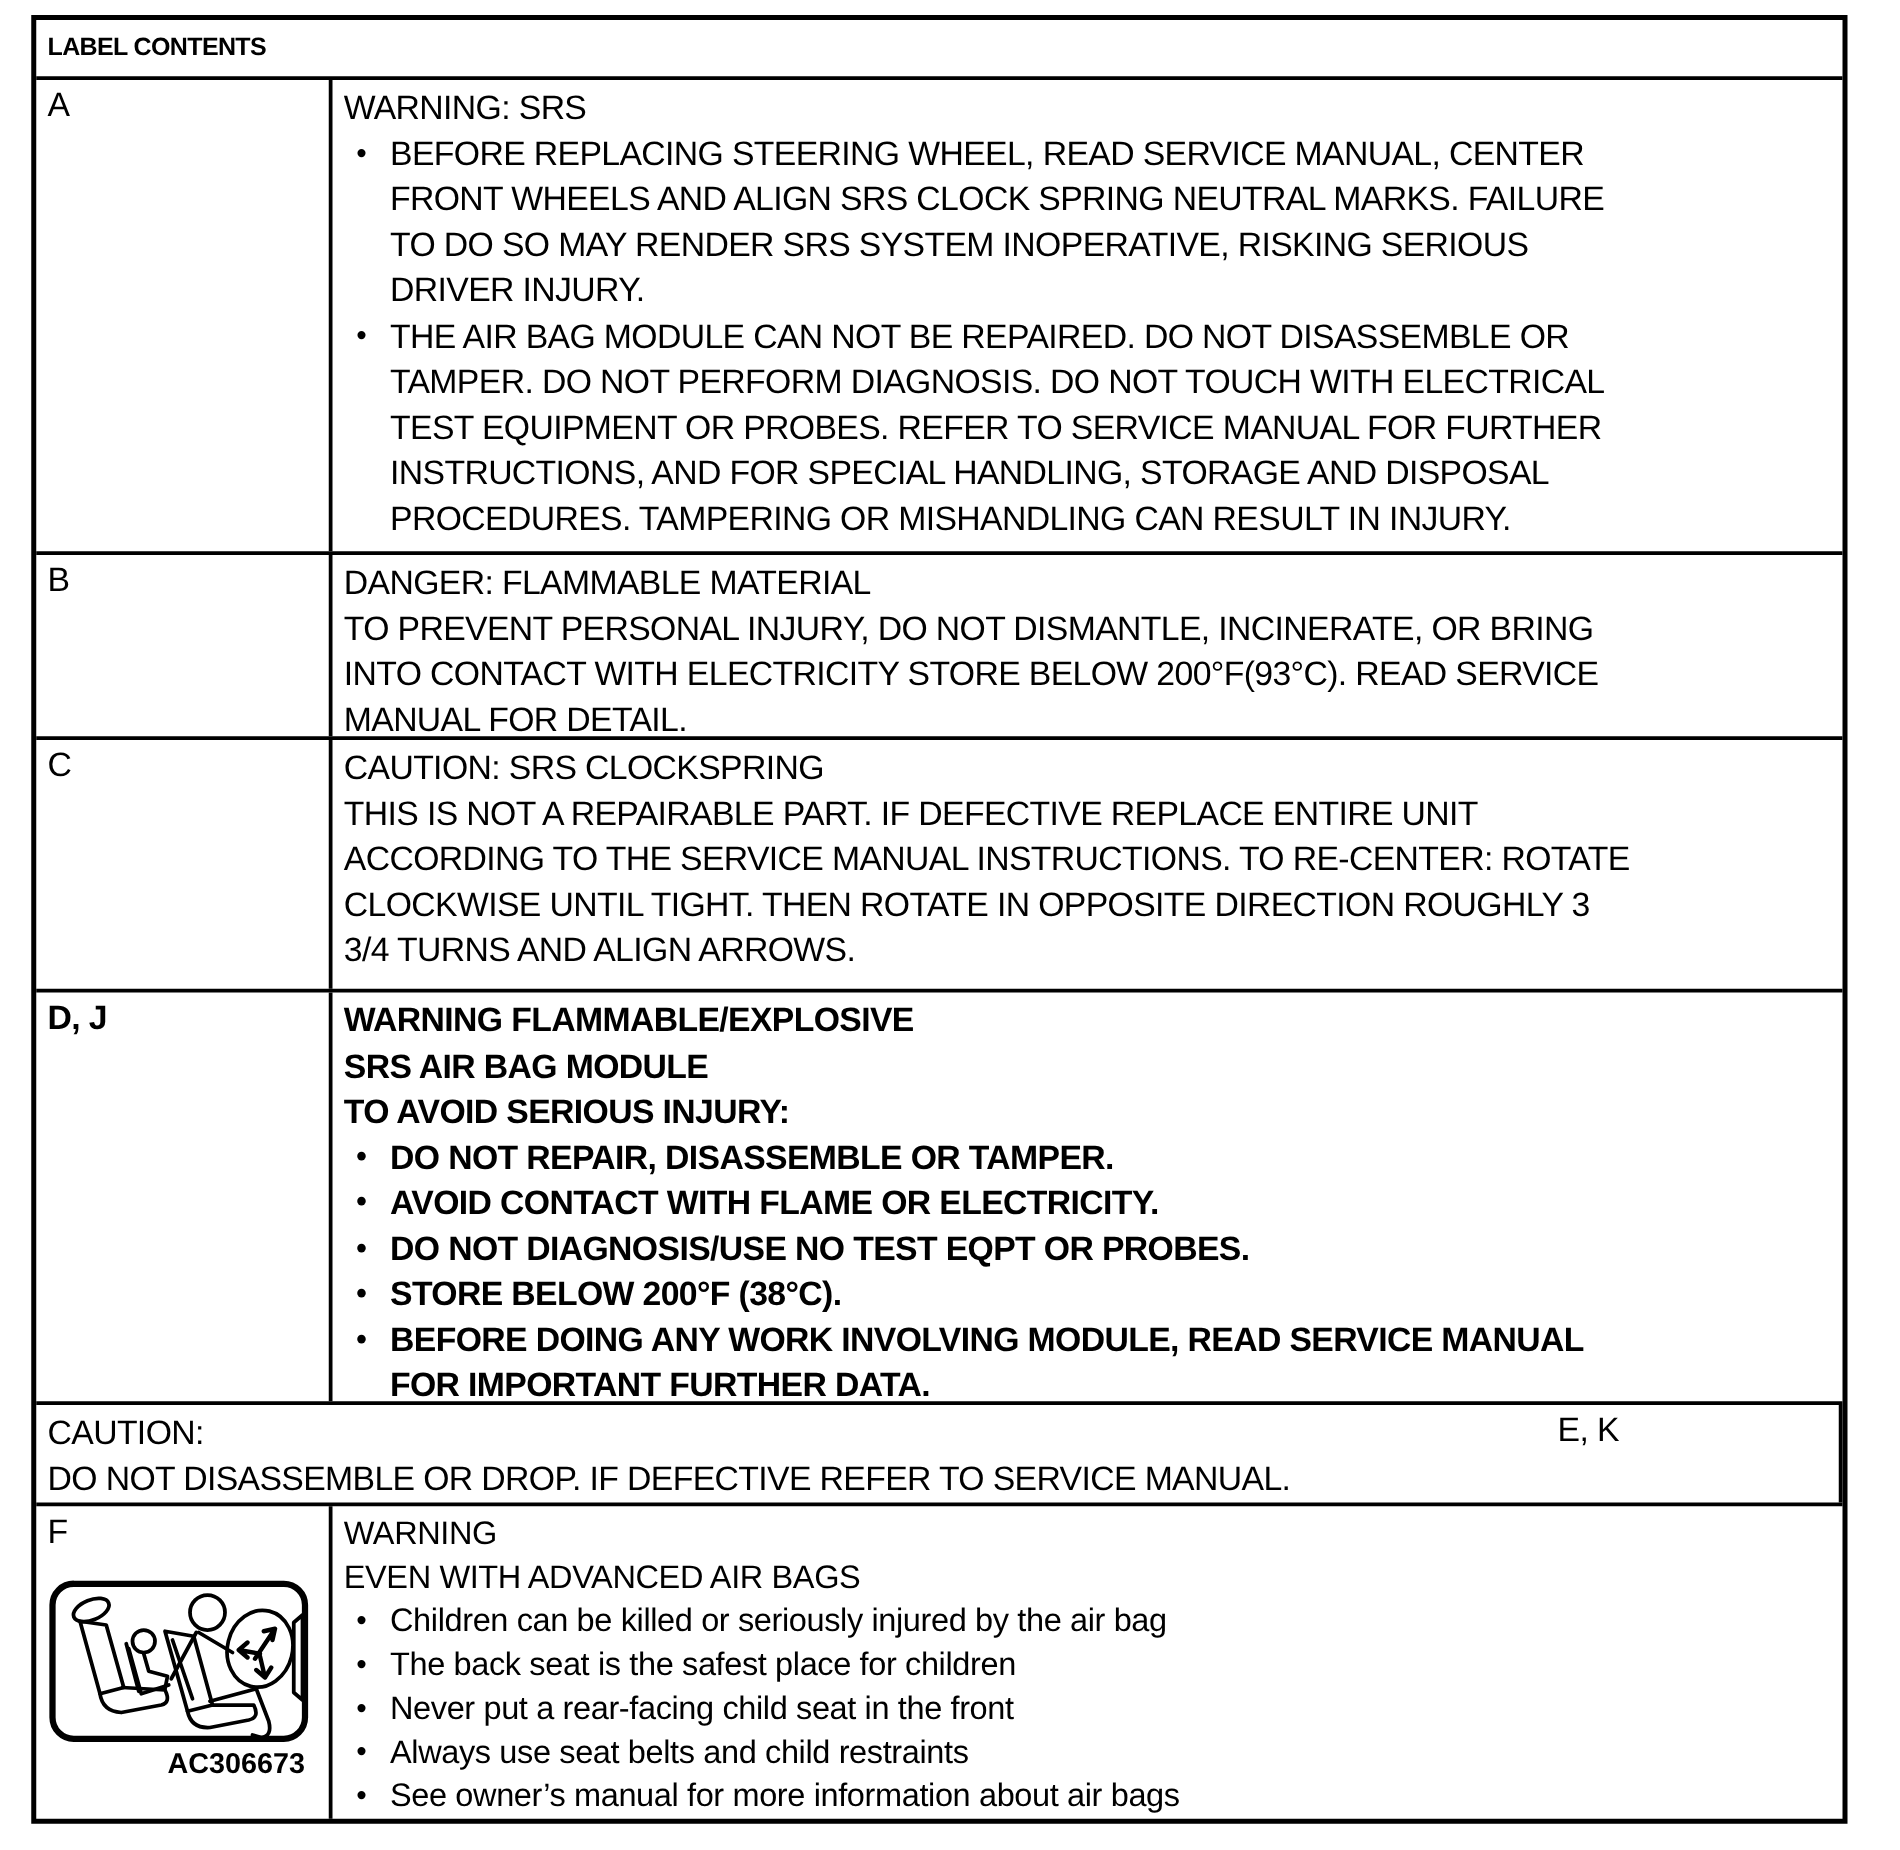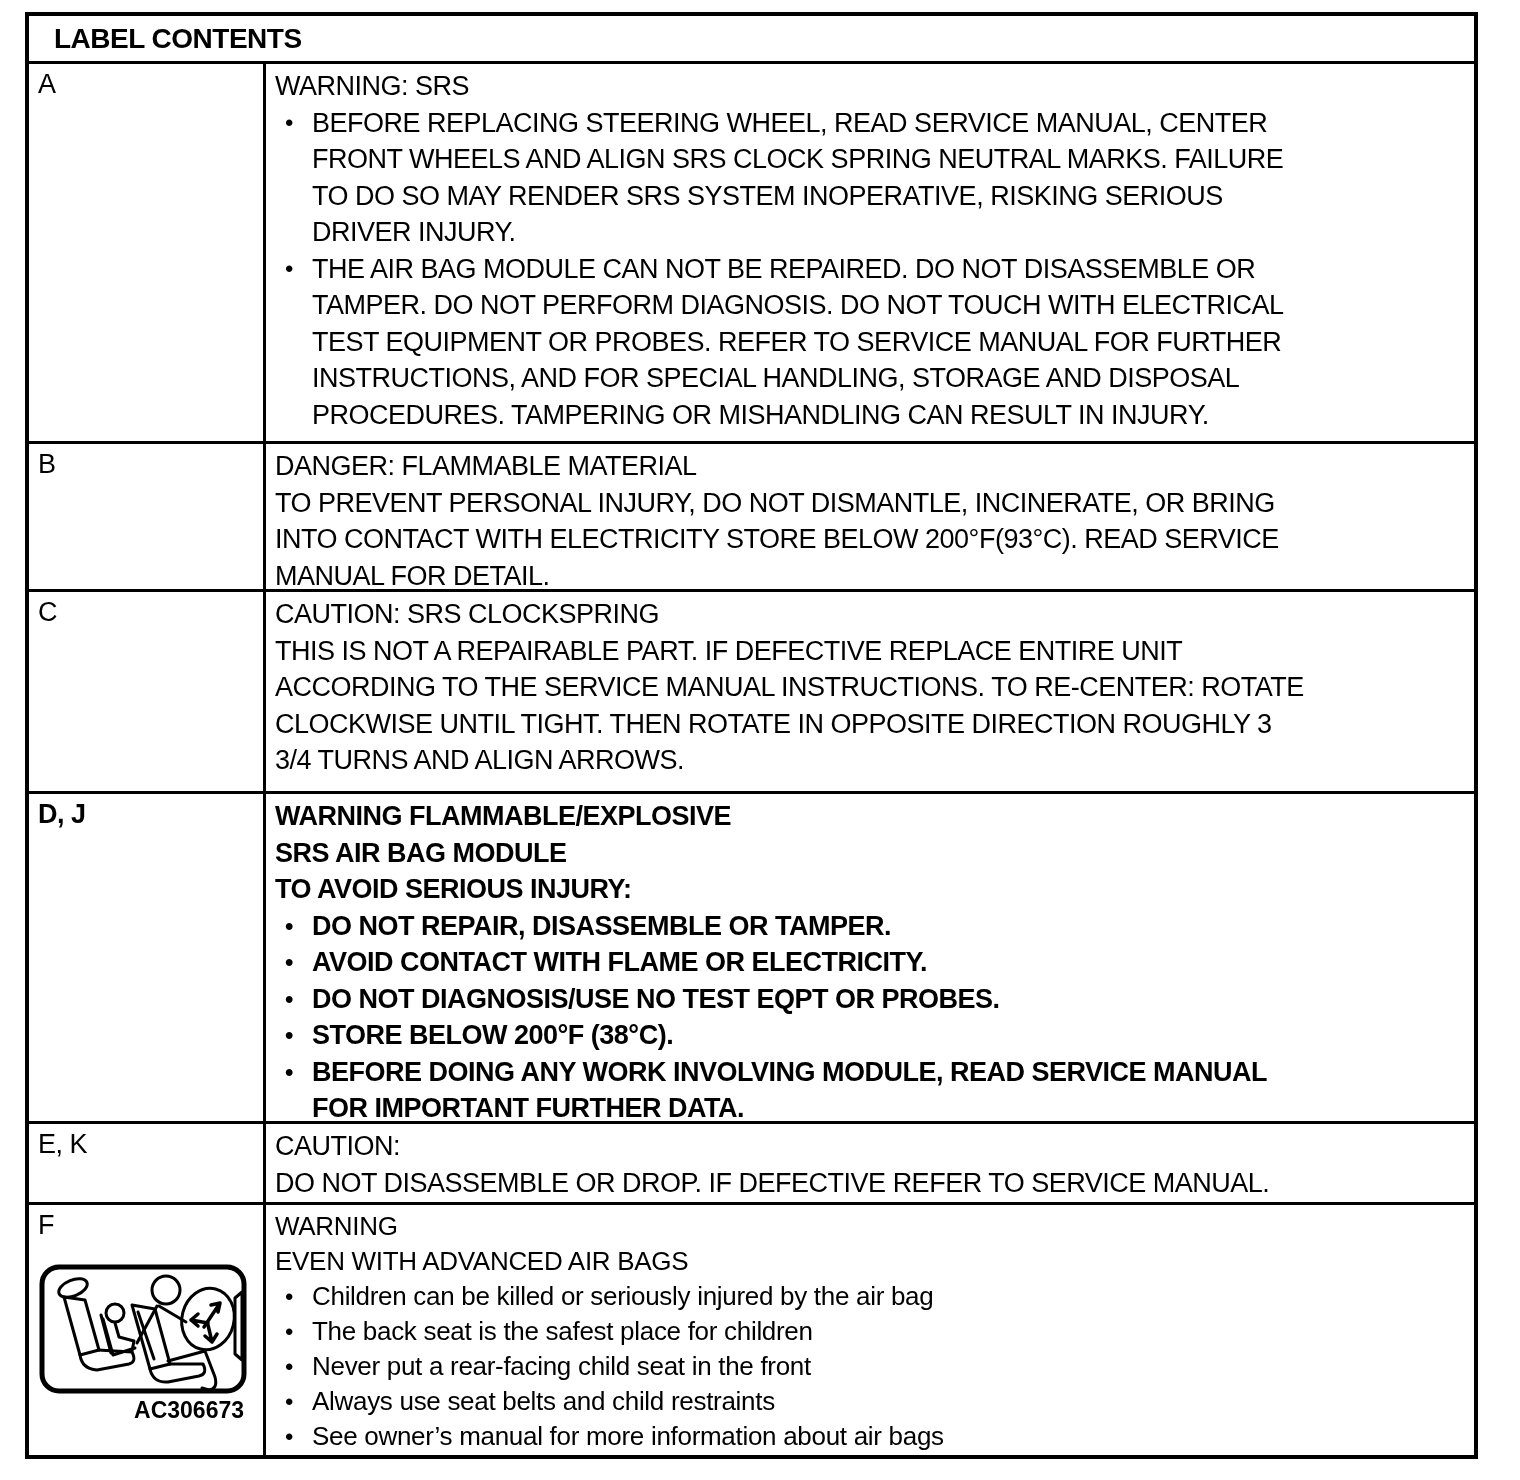--- a/index.html
+++ b/index.html
@@ -14,22 +14,22 @@
   .doc-table{
     position:absolute;left:25px;top:12px;
     width:1453px;height:1447px;
     border:4px solid #000;
     box-sizing:border-box;
     background:#fff;
   }
   .thead{
     height:45px;
     display:flex;align-items:center;
-    padding-left:25px;
-    font-size:28px;font-weight:bold;letter-spacing:-0.5px;
+    padding-left:9px;
+    font-size:20px;font-weight:bold;letter-spacing:-0.5px;
     box-sizing:border-box;
   }
   .row{
     border-top:3px solid #000;
     display:flex;
     box-sizing:border-box;
   }
   .row-a{height:380px;}
   .row-b{height:148px;}
   .row-c{height:202px;}
@@ -140,25 +140,25 @@
       </div>
       <div class="bullet-item">
         <span class="dot">•</span>
         <div class="btext">BEFORE DOING ANY WORK INVOLVING MODULE, READ SERVICE MANUAL
 FOR IMPORTANT FURTHER DATA.</div>
       </div>
     </div>
   </div>
 
   <div class="row row-e">
-    <div class="cell label-cell">E, K</div>
     <div class="cell content-cell">
       <div class="tline">CAUTION:
 DO NOT DISASSEMBLE OR DROP. IF DEFECTIVE REFER TO SERVICE MANUAL.</div>
     </div>
+    <div class="cell label-cell">E, K</div>
   </div>
 
   <div class="row row-f">
     <div class="cell label-cell">
       <div>F</div>
       <div class="figure-wrap">
         <svg width="212" height="132" viewBox="0 0 212 132" fill="none" stroke="#000" stroke-width="3" stroke-linecap="round" stroke-linejoin="round">
           <rect x="4" y="4" width="202" height="124" rx="17" stroke-width="5"></rect>
 
           <ellipse cx="35" cy="25" rx="15" ry="8" transform="rotate(-22 35 25)"></ellipse>

